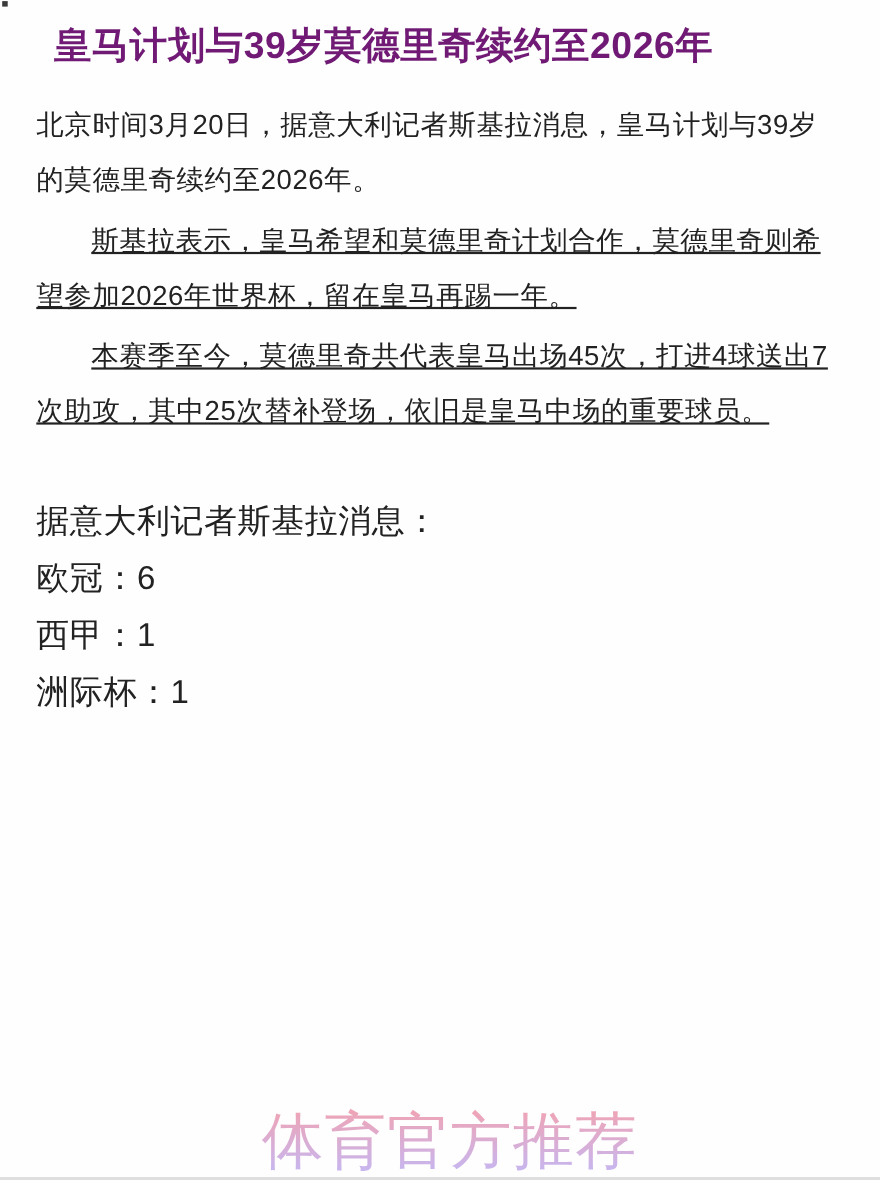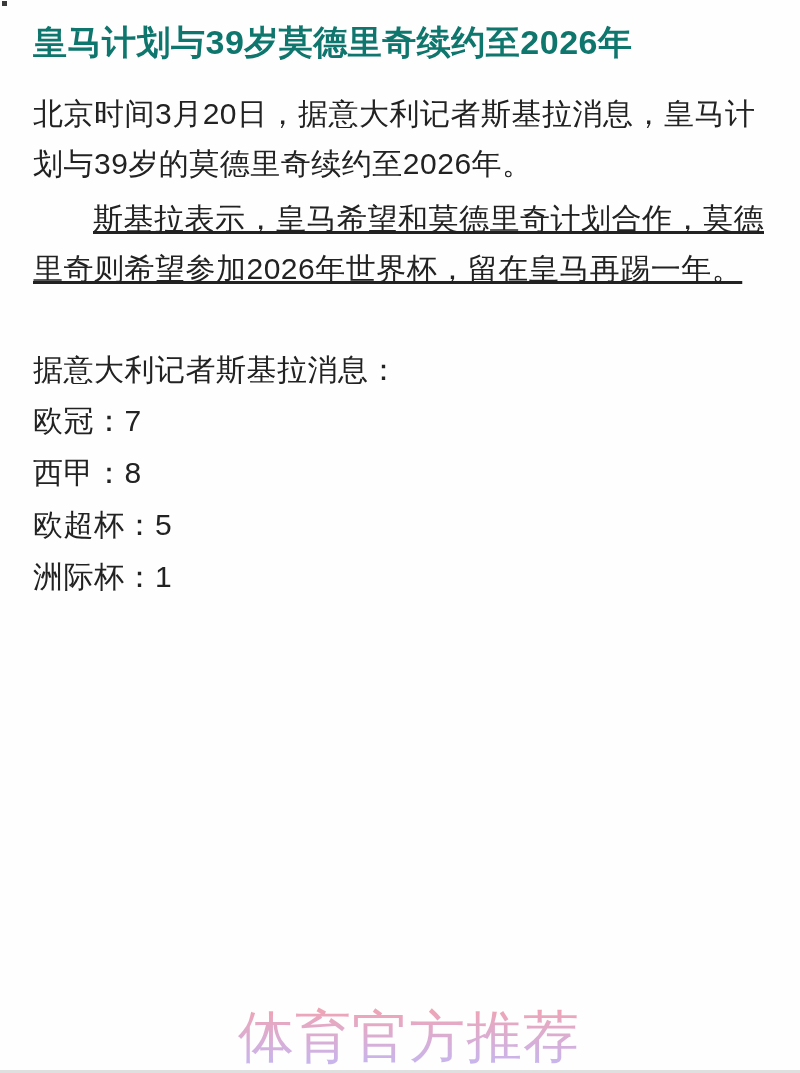--- a/index.html
+++ b/index.html
@@ -20,25 +20,25 @@
     left: 33px;
     right: 33px;
     top: 0;
     padding-top: 20px;
   }
   .title {
     font-size: 34px;
     line-height: 44px;
     font-weight: 700;
     letter-spacing: 0.5px;
-    color: #0f766e;
-    margin: 0 0 25px 0;
+    color: #701a75;
+    margin: 0 0 25px 16px;
   }
   .para {
-    font-size: 30px;
+    font-size: 25px;
     line-height: 50px;
     letter-spacing: 0.5px;
     margin: 0 0 5px 0;
   }
   .para.indent {
     text-indent: 2em;
     text-decoration: underline;
   }
   .honors-heading {
     font-size: 30px;
@@ -89,26 +89,26 @@
 <div class="corner-mark"></div>
 
 <div class="content">
 
   <h1 class="title">皇马计划与39岁莫德里奇续约至2026年</h1>
 
   <p class="para">北京时间3月20日，据意大利记者斯基拉消息，皇马计划与39岁的莫德里奇续约至2026年。</p>
 
   <p class="para indent">斯基拉表示，皇马希望和莫德里奇计划合作，莫德里奇则希望参加2026年世界杯，留在皇马再踢一年。</p>
 
+  <p class="para indent">本赛季至今，莫德里奇共代表皇马出场45次，打进4球送出7次助攻，其中25次替补登场，依旧是皇马中场的重要球员。</p>
 
 
   <p class="honors-heading">据意大利记者斯基拉消息：</p>
 
-  <p class="honor-line">欧冠：7</p>
-  <p class="honor-line">西甲：8</p>
-  <p class="honor-line">欧超杯：5</p>
+  <p class="honor-line">欧冠：6</p>
+  <p class="honor-line">西甲：1</p>
   <p class="honor-line">洲际杯：1</p>
 
 </div>
 
 <div class="watermark" style="background-image: linear-gradient(rgb(241, 163, 178) 8%, rgb(199, 182, 239) 85%); color: transparent;">体育官方推荐</div>
 
 <div class="bottom-edge" style="background: rgb(223, 223, 223);"></div>
 
 </body></html>

